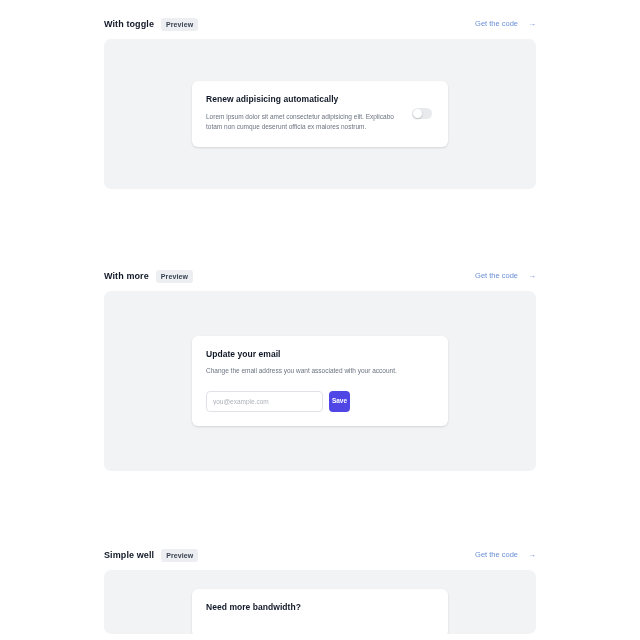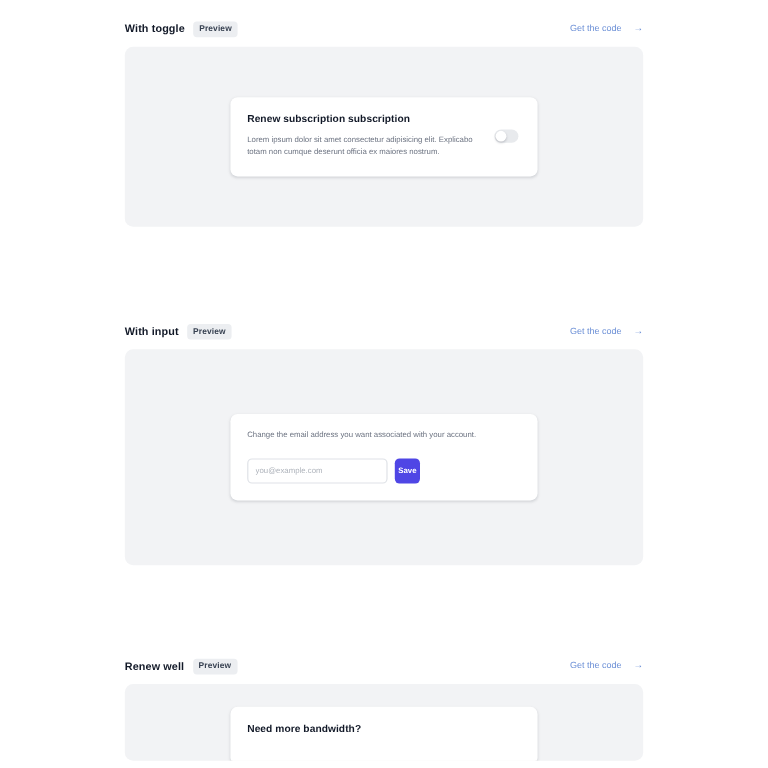--- a/index.html
+++ b/index.html
@@ -230,66 +230,67 @@
           <span class="arrow">→</span>
         </a>
     </div>
 
     <div class="preview-panel">
       <div class="panel-scroll">
         <div class="card">
           <div class="card-inner">
             <div class="toggle-row">
               <div class="toggle-body">
-                <h3 class="card-title">Renew subscription subscription</h3>
+                <h3 class="card-title">Renew adipisicing automatically</h3>
                 <p class="card-text">Lorem ipsum dolor sit amet consectetur adipisicing elit. Explicabo totam non cumque deserunt officia ex maiores nostrum.</p>
               </div>
               <div class="toggle-switch">
                 <span class="toggle-knob"></span>
               </div>
             </div>
           </div>
         </div>
       </div>
 
     </div>
   </section>
 
   <section class="example" id="section-input">
     <div class="example-header">
       <div class="header-left">
-        <span class="example-title">With input</span>
+        <span class="example-title">With more</span>
         <span class="preview-badge">Preview</span>
       </div>
       <a class="code-link" href="#">
           <span>Get the code</span>
           <span class="arrow">→</span>
         </a>
     </div>
 
     <div class="preview-panel">
       <div class="panel-scroll">
         <div class="card">
           <div class="card-inner">
+            <h3 class="card-title">Update your email</h3>
             <p class="card-text">Change the email address you want associated with your account.</p>
             <div class="input-row">
               <input class="email-input" type="text" placeholder="you@example.com" style="">
               <button class="save-button">Save</button>
             </div>
           </div>
         </div>
       </div>
 
     </div>
   </section>
 
   <section class="example" id="section-well">
     <div class="example-header">
       <div class="header-left">
-        <span class="example-title">Renew well</span>
+        <span class="example-title">Simple well</span>
         <span class="preview-badge">Preview</span>
       </div>
       <a class="code-link" href="#">
           <span>Get the code</span>
           <span class="arrow">→</span>
         </a>
     </div>
 
     <div class="preview-panel">
       <div class="panel-scroll">

